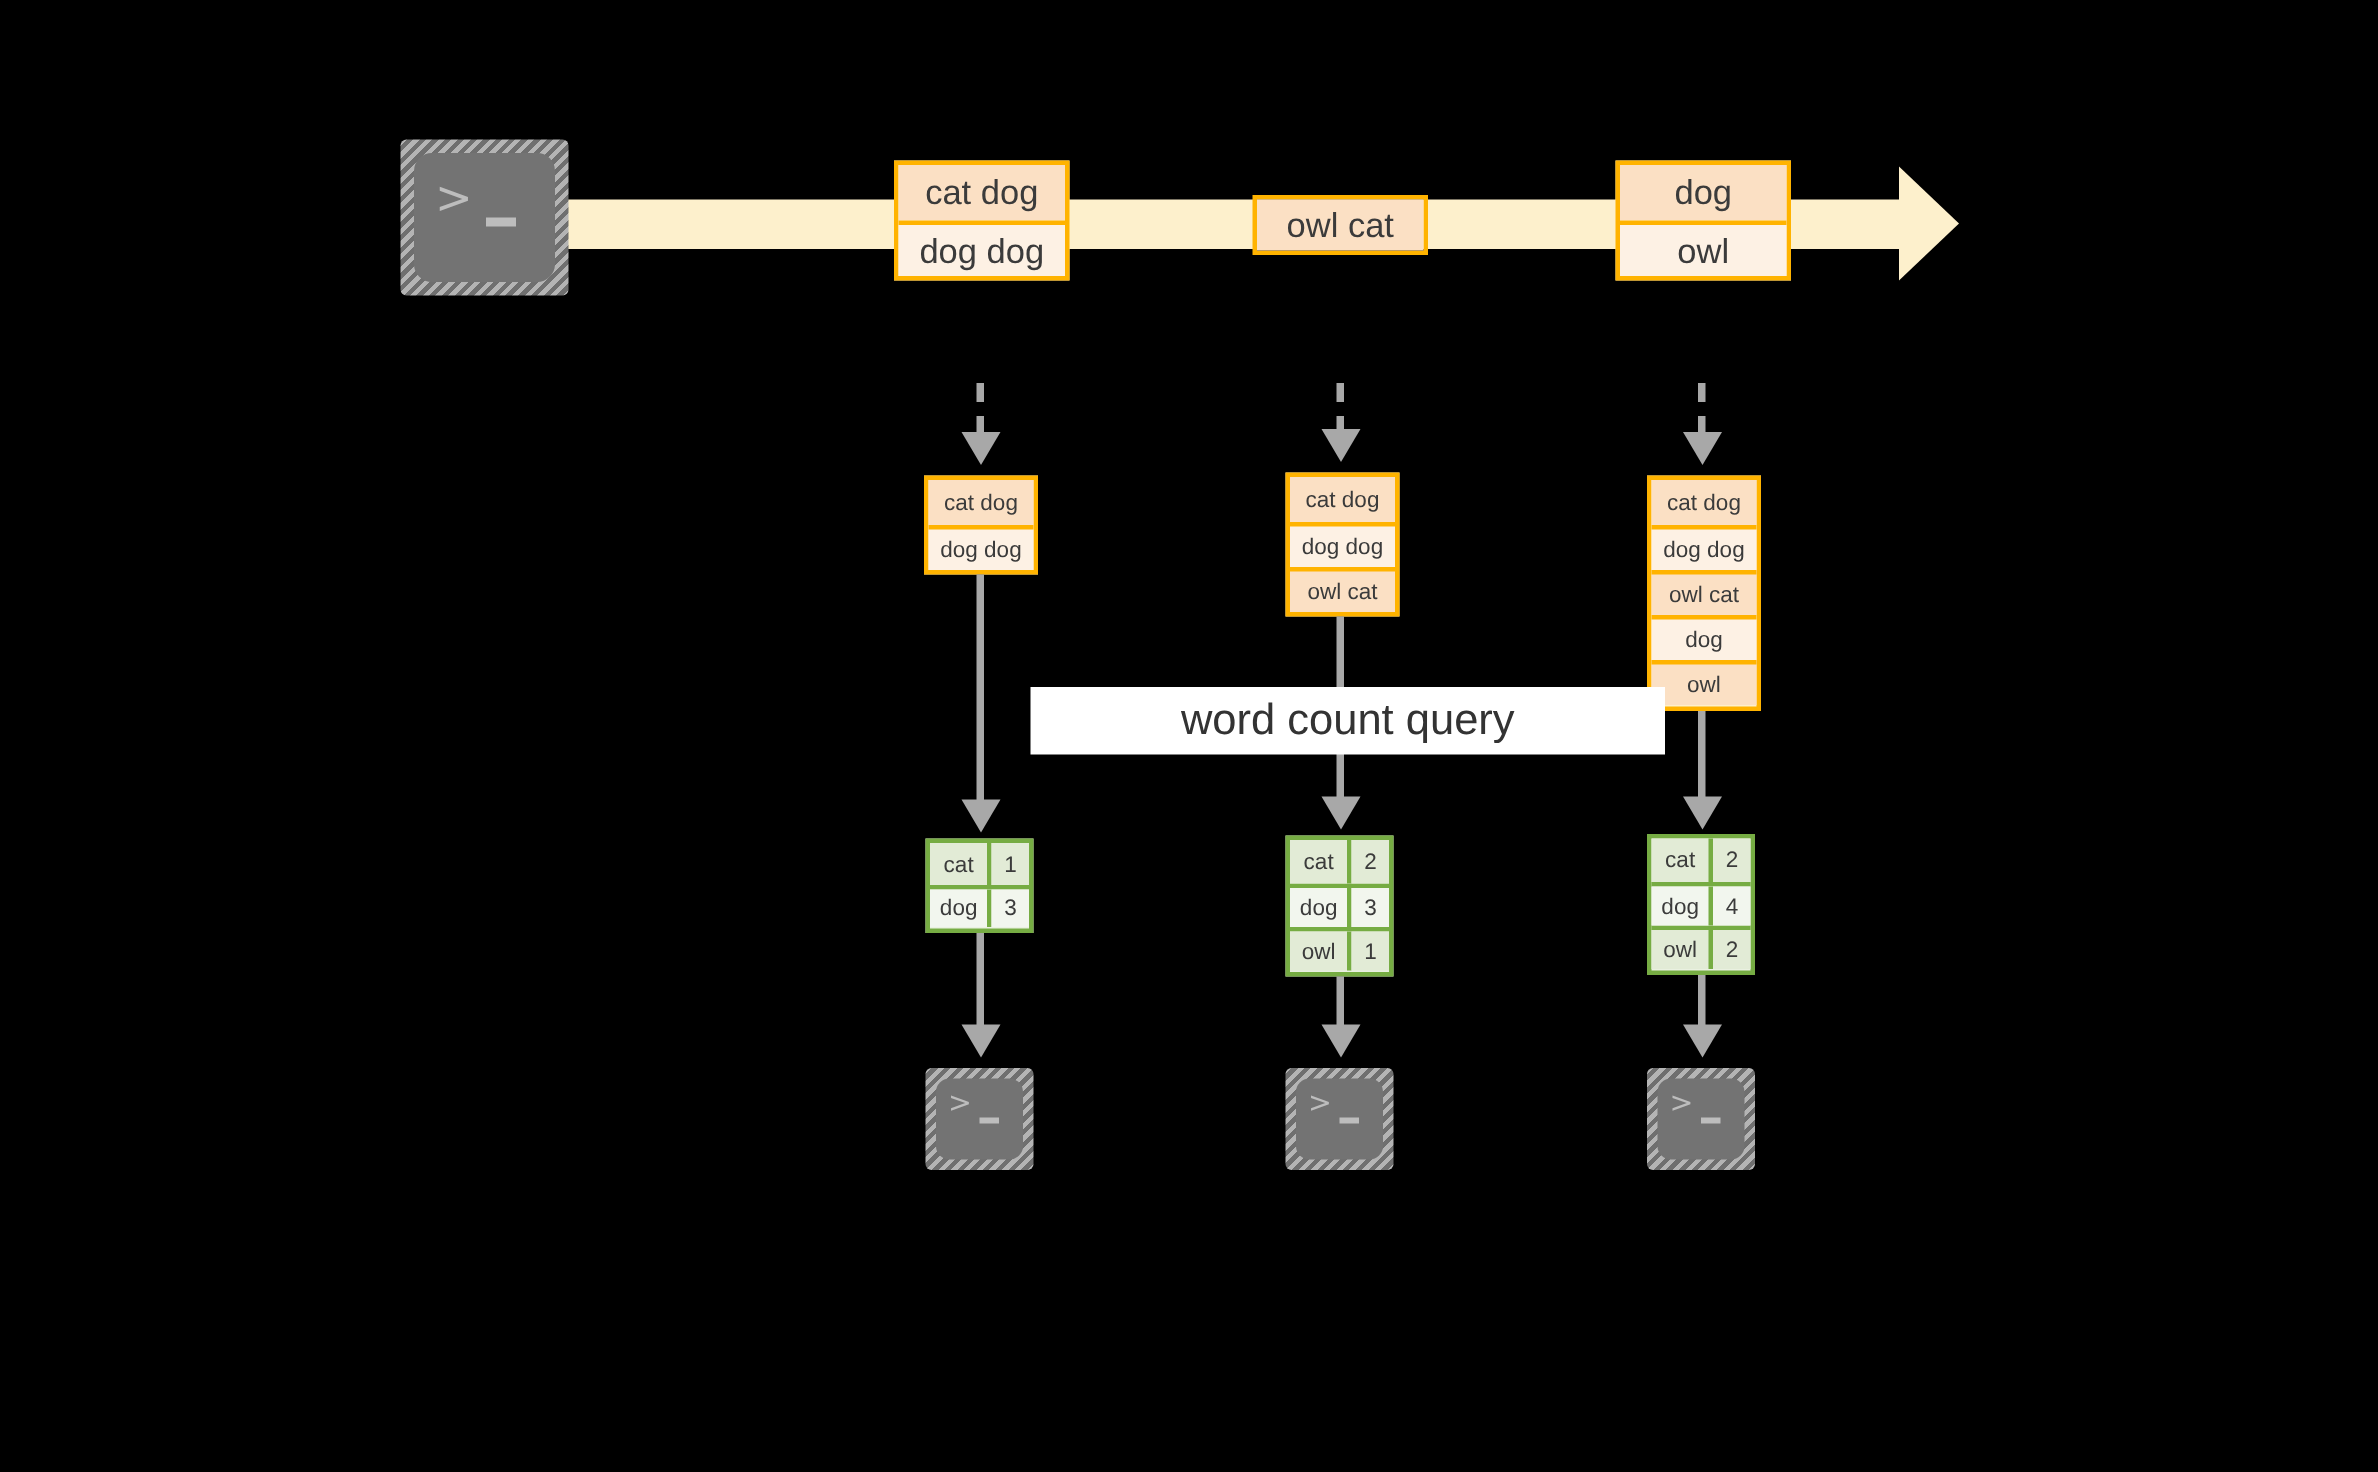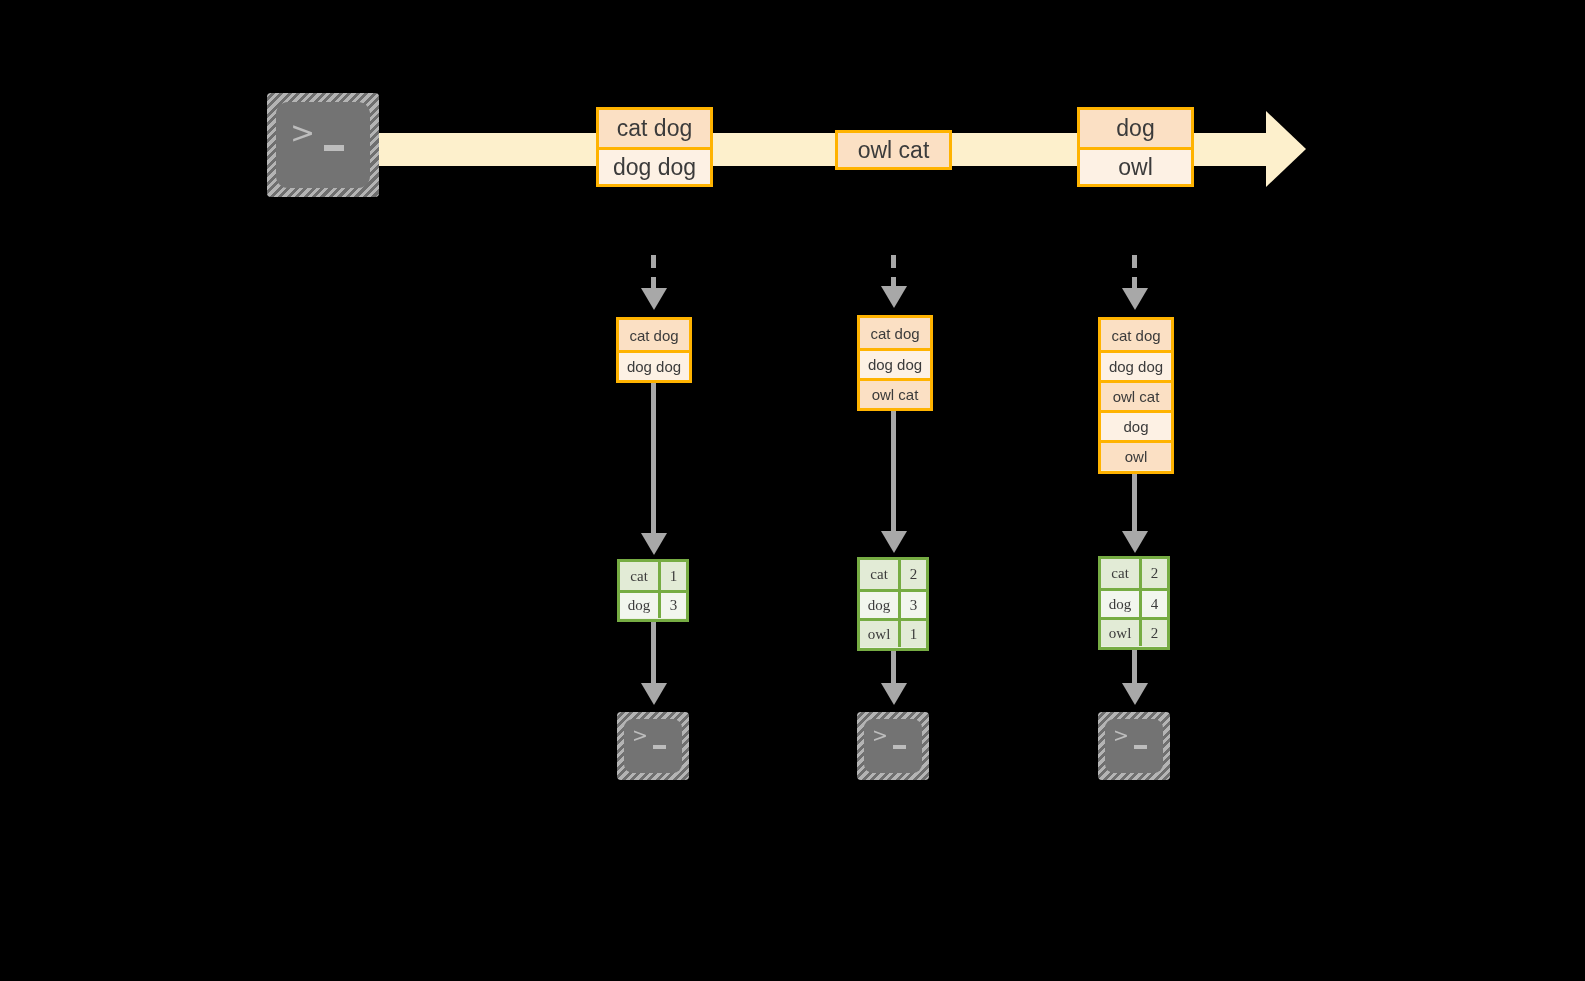--- a/index.html
+++ b/index.html
@@ -77,21 +77,20 @@
   .orow.dark  { background: #fbe0c4; }
   .orow.light { background: #fdf1e4; }
   .orow.sep   { border-top: 3px solid #ffb300; }
 
   
   .gbox {
     position: absolute;
     box-sizing: border-box;
     border: 3px solid #76ac43;
     background: #eaf1e1;
-    font-family: Liberation Serif, serif;
   }
   .grow {
     box-sizing: border-box;
     display: flex;
   }
   .grow.sep { border-top: 3px solid #76ac43; }
   .gcell {
     box-sizing: border-box;
     display: flex;
     align-items: center;
@@ -268,14 +267,17 @@
   <div class="vline" style="left:1132px; top:650px; height:35px;"></div>
   <div class="vhead" style="left:1122px; top:683px;"></div>
 
   <div class="term" style="left:1098px; top:712px; width:72px; height:68px; padding:7px;">
     <div class="term-inner" style="border-radius:9px;">
       <span class="chev" style="left:8px; top:7px; font-size:19px;">&gt;</span>
       <span class="cur" style="left:29px; top:26px; width:13px; height:4px;"></span>
     </div>
   </div>
 
+  <div class="qband" style="left:687px; top:458px; width:423px; height:45px;">
+    <span style="font-size:29px;">word count query</span>
+  </div>
 
 </div>
 
 </body></html>

